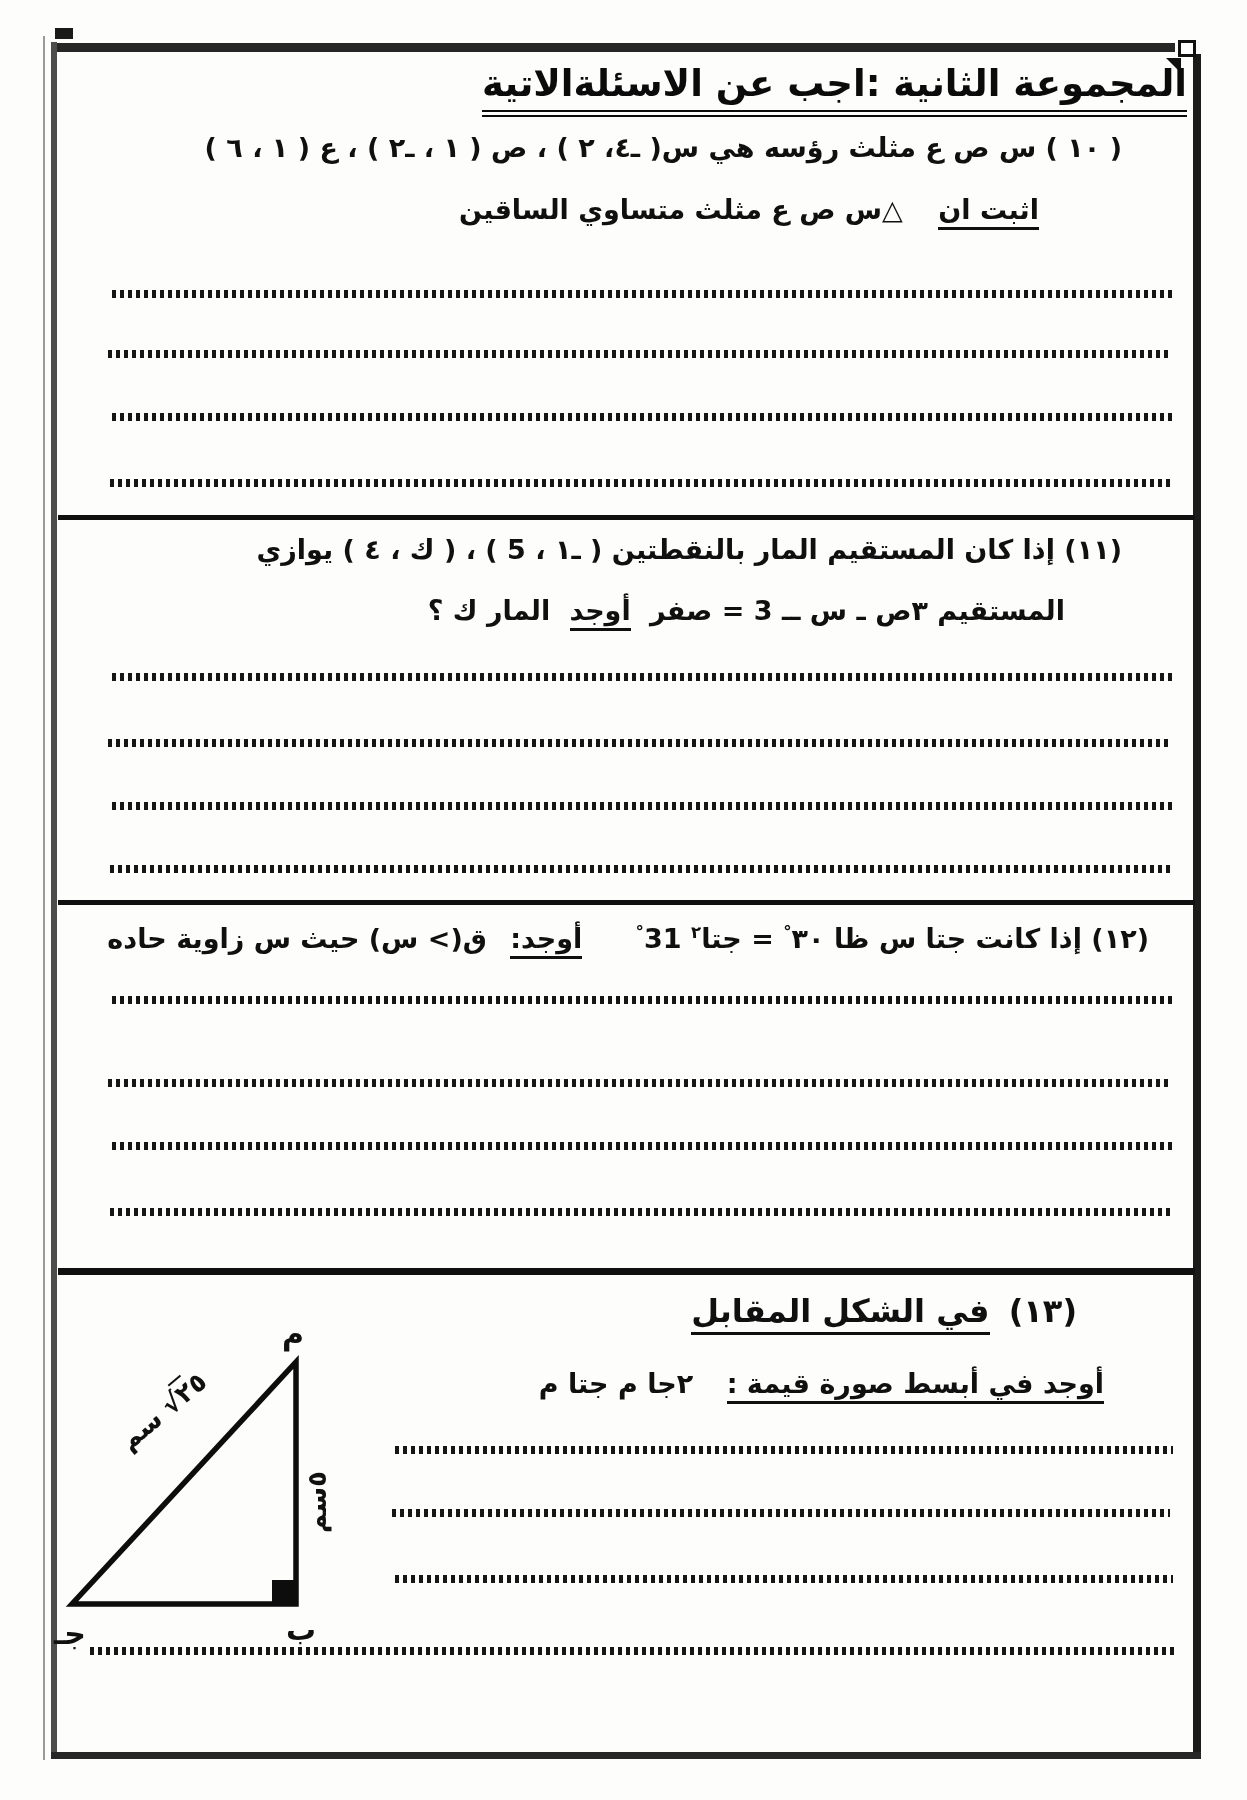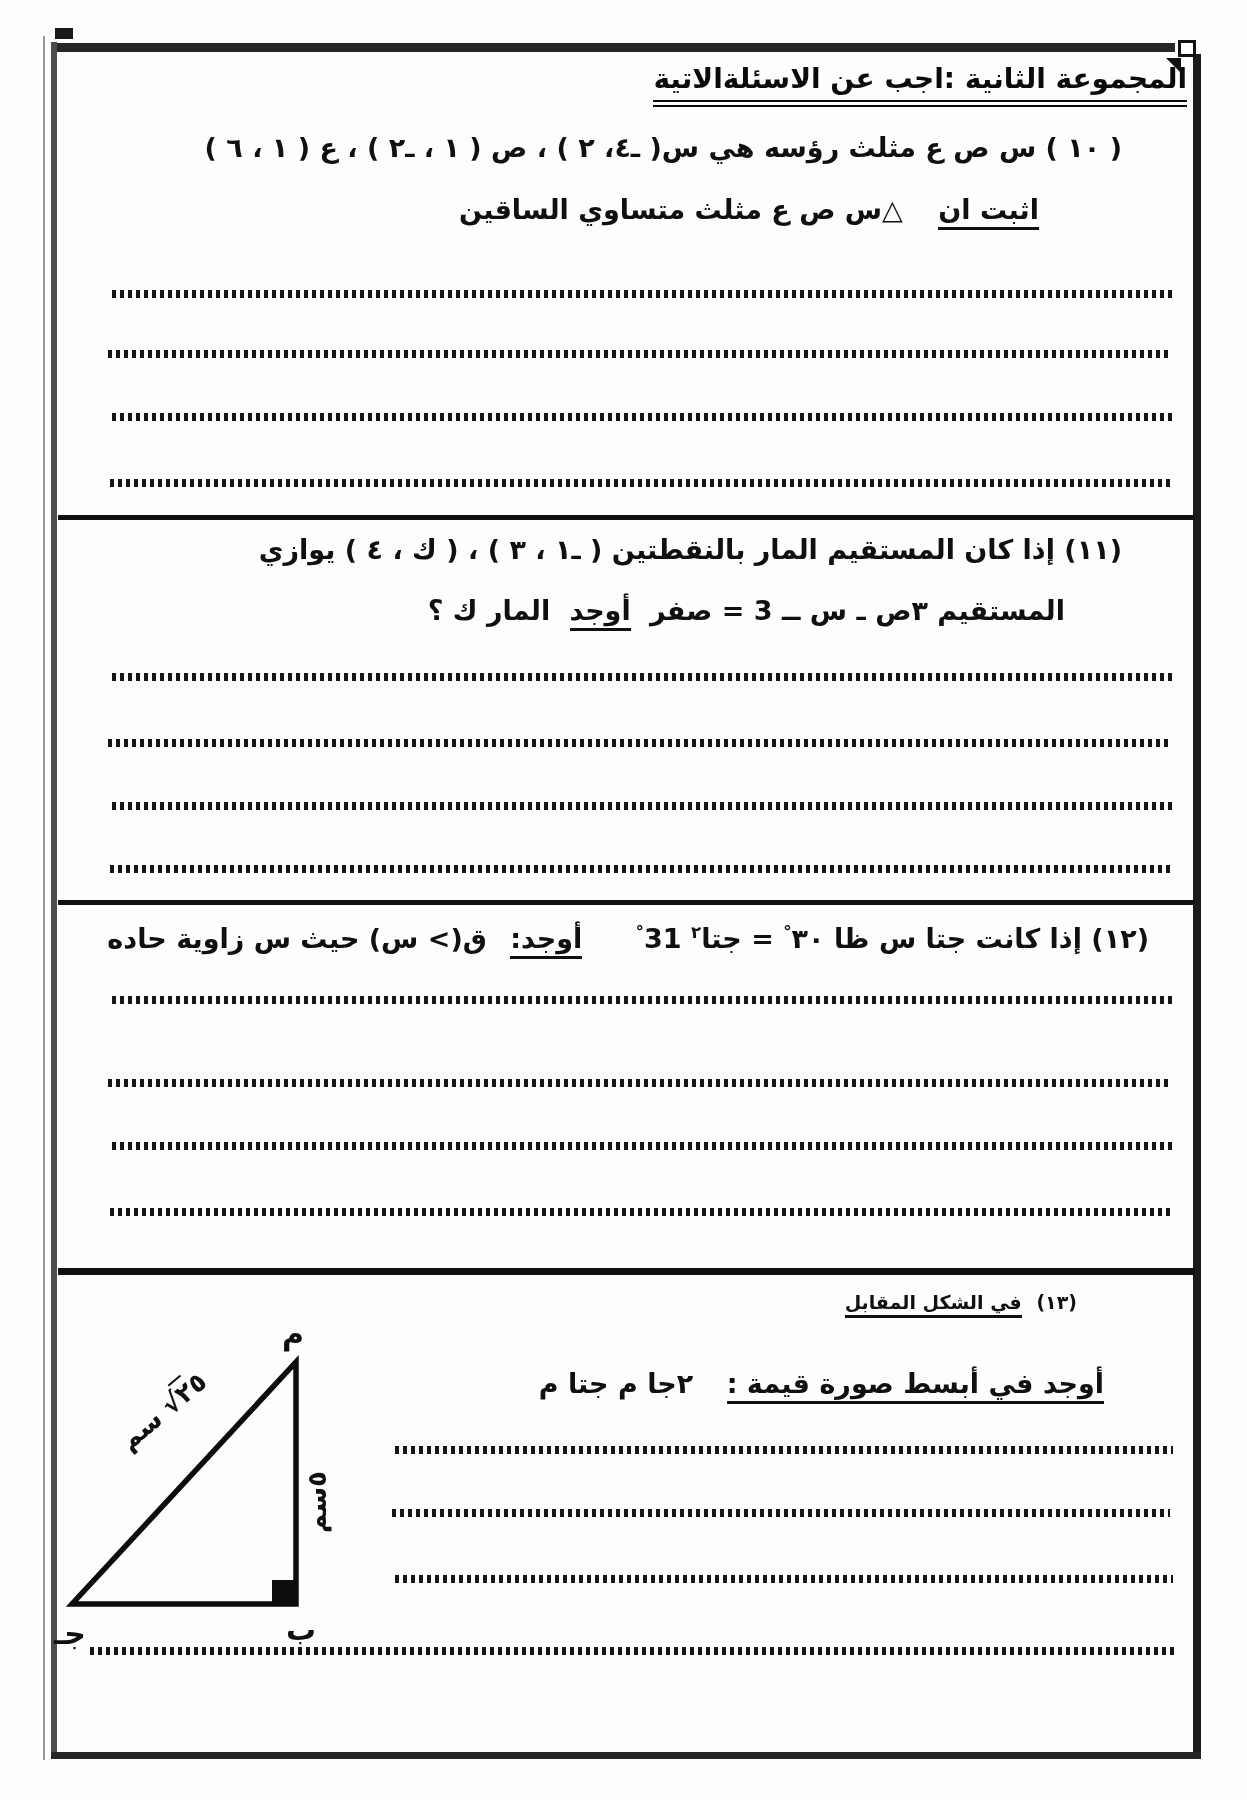--- a/index.html
+++ b/index.html
@@ -9,21 +9,21 @@
     font-family:"DejaVu Sans",sans-serif;
     color:#101010;overflow:hidden;
   }
   .abs{position:absolute;}
   .row{
     position:absolute;direction:rtl;text-align:right;white-space:nowrap;
     font-weight:bold;font-size:27px;color:#101010;line-height:1.35;
   }
   .hdr{
     position:absolute;direction:rtl;white-space:nowrap;
-    font-weight:bold;font-size:28px;color:#0b0b0b;
+    font-weight:bold;font-size:37px;color:#0b0b0b;
     border-bottom:7px double #0b0b0b;padding-bottom:5px;
   }
   .ul{border-bottom:3px solid #101010;padding-bottom:2px;}
   .gapL{margin-left:26px;}
   .gapS{margin-left:10px;}
   sup{font-size:0.62em;}
   .dash{
     position:absolute;height:8px;
     background-image:repeating-linear-gradient(to right,#161616 0,#161616 4px,transparent 4px,transparent 8px);
   }
@@ -68,21 +68,21 @@
   <span class="ul gapL">اثبت ان</span>
   <span>△س ص ع مثلث متساوي الساقين</span>
 </div>
 <div class="dash" style="left:112px;width:1062px;top:290px;"></div>
 <div class="dash" style="left:108px;width:1062px;top:350px;"></div>
 <div class="dash" style="left:112px;width:1062px;top:413px;"></div>
 <div class="dash" style="left:110px;width:1062px;top:479px;"></div>
 <div class="sep" style="top:515px;height:5px;"></div>
 
 <div class="row" style="top:532px;right:125px;">
-  <span>(١١) إذا كان المستقيم  المار بالنقطتين ( ـ١ ، ٣ ) ،   ( ك ، ٤ ) يوازي</span>
+  <span>(١١) إذا كان المستقيم  المار بالنقطتين ( ـ١ ، 5 ) ،   ( ك ، ٤ ) يوازي</span>
 </div>
 <div class="row" style="top:593px;right:182px;">
   <span class="gapS">المستقيم ٣ص ـ س ــ  3 = صفر</span>
   <span class="ul gapS">أوجد</span>
   <span>المار  ك ؟</span>
 </div>
 <div class="dash" style="left:112px;width:1062px;top:673px;"></div>
 <div class="dash" style="left:108px;width:1062px;top:739px;"></div>
 <div class="dash" style="left:112px;width:1062px;top:802px;"></div>
 <div class="dash" style="left:110px;width:1062px;top:865px;"></div>
@@ -94,21 +94,21 @@
   <span>31</span><sup>°</sup>
   <span class="ul" style="margin-right:44px;">أوجد:</span>
   <span style="margin-right:14px;">ق(&gt; س) حيث  س زاوية حاده</span>
 </div>
 <div class="dash" style="left:112px;width:1062px;top:996px;"></div>
 <div class="dash" style="left:108px;width:1062px;top:1079px;"></div>
 <div class="dash" style="left:112px;width:1062px;top:1142px;"></div>
 <div class="dash" style="left:110px;width:1062px;top:1208px;"></div>
 <div class="sep" style="top:1268px;height:7px;"></div>
 
-<div class="row" style="top:1290px;right:170px;font-size:19px;margin-left:28px;">
+<div class="row" style="top:1290px;right:170px;font-size:32px;margin-left:28px;">
   <span>(١٣)</span>
   <span class="ul" style="margin-right:8px;">في الشكل المقابل</span>
 </div>
 <div class="row" style="top:1366px;right:143px;">
   <span class="ul">أوجد في أبسط صورة  قيمة :</span>
   <span style="margin-right:24px;">٢جا م جتا م</span>
 </div>
 
 <svg class="abs" style="left:48px;top:1336px;" width="300" height="290" viewBox="0 0 300 290">
   <polygon points="248,26 248,268 24,268" fill="none" stroke="#0d0d0d" stroke-width="5.5" stroke-linejoin="miter"></polygon>

